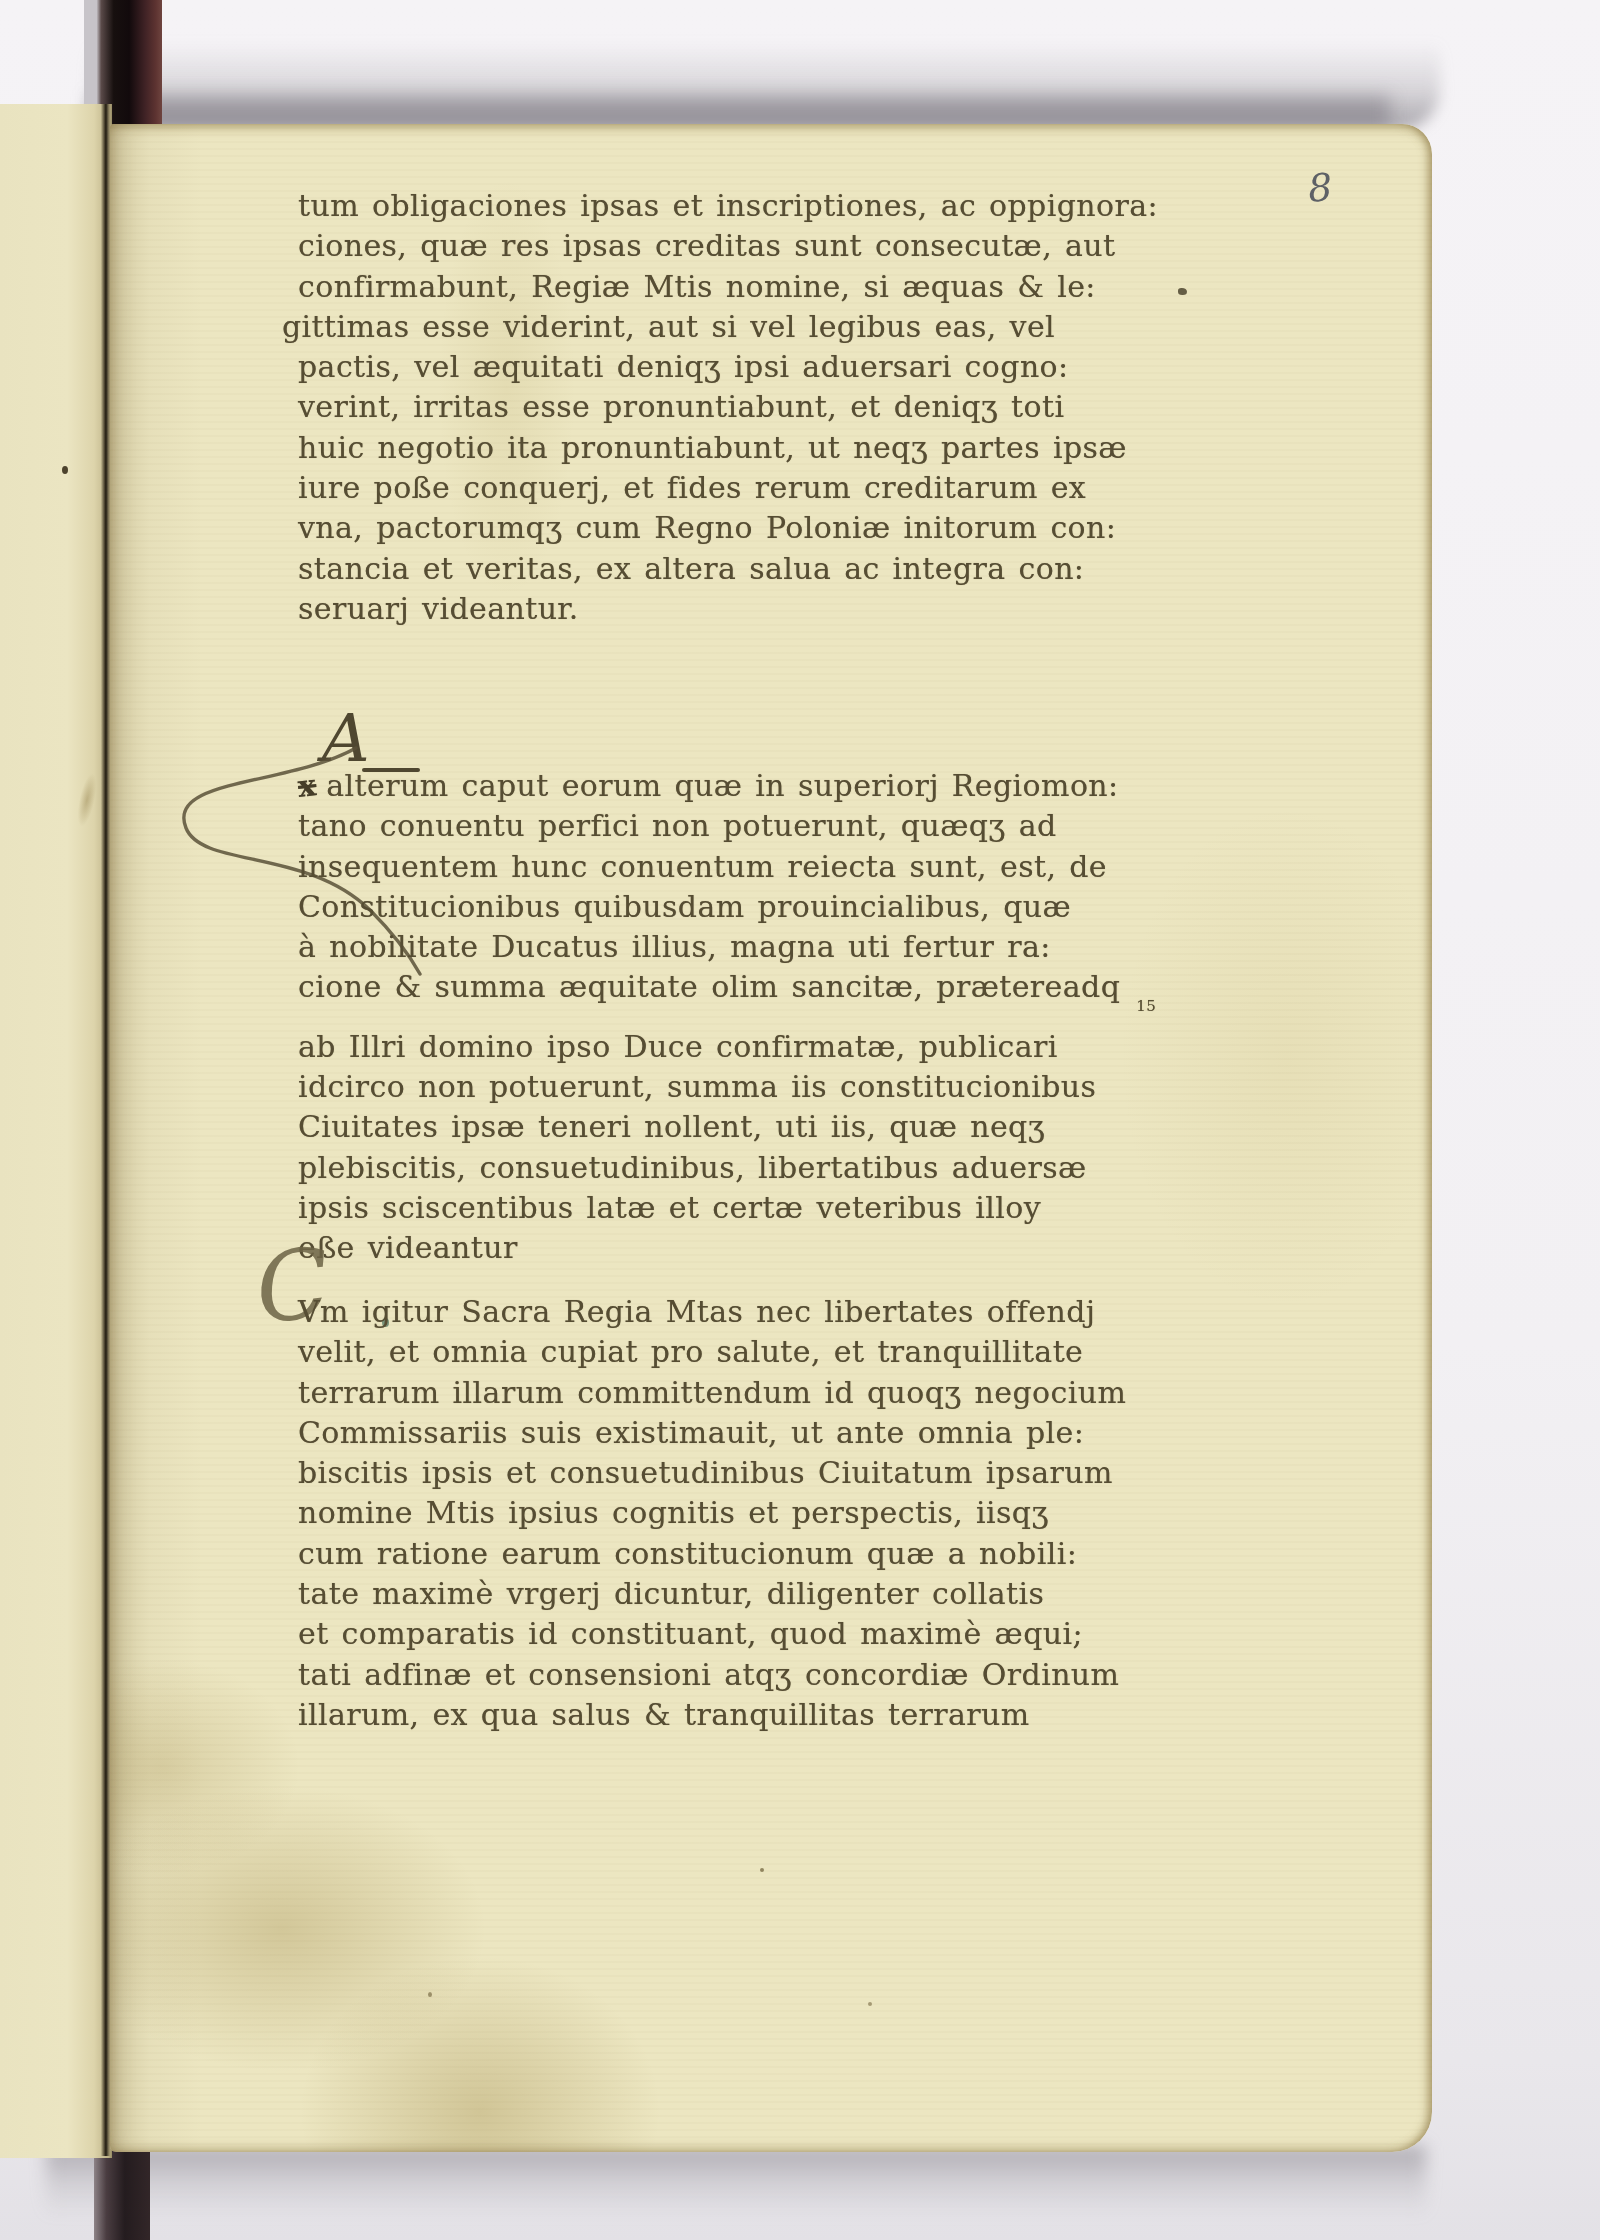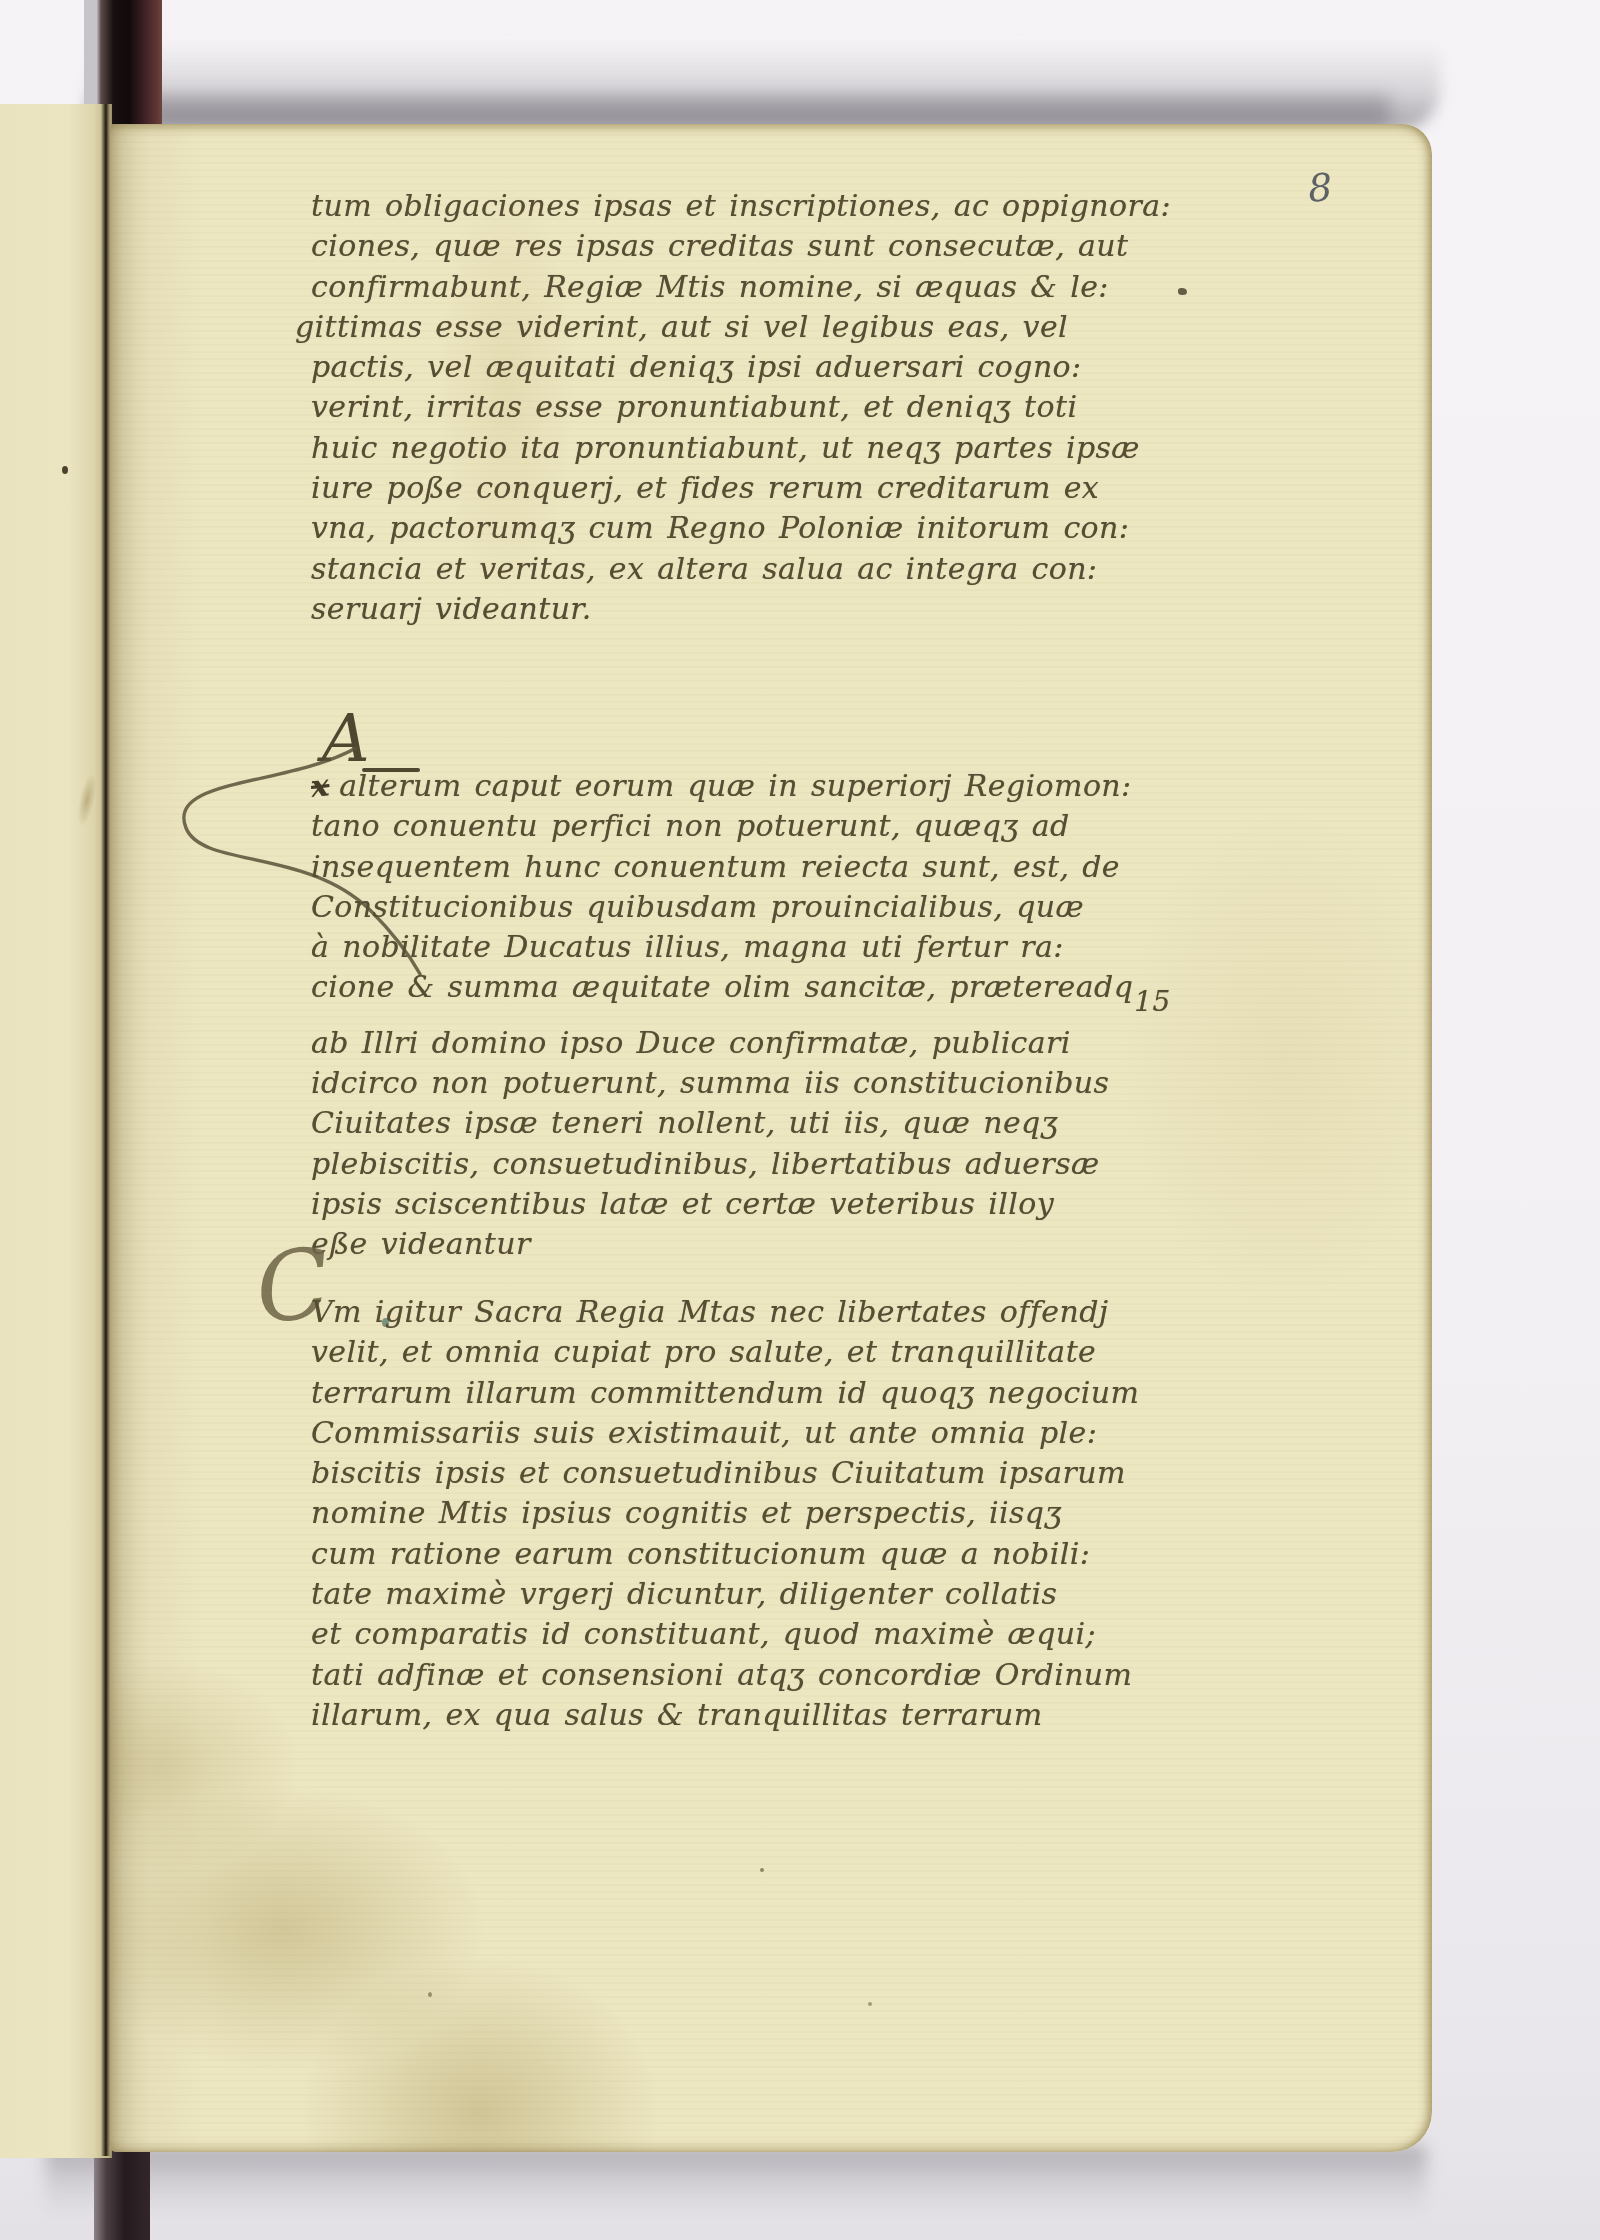--- a/index.html
+++ b/index.html
@@ -84,39 +84,39 @@
 
   
   .page-number{
     position:absolute;left:1308px;top:166px;
     font-size:38px;font-style:italic;color:#5e6166;
     transform:rotate(-4deg);
   }
 
   
   .para{
-    position:absolute;left:311px;width:930px;
-    font-size:30px;font-style:italic;color:#564d33;
+    position:absolute;left:298px;width:930px;
+    font-size:30px;color:#564d33;
     letter-spacing:0.4px;word-spacing:3px;
     line-height:40.3px;white-space:nowrap;
     text-shadow:0 0 0.7px rgba(86,77,51,0.55);
   }
   .para .line{position:relative;}
   .para1{top:186px;}
   .para1 .line:nth-child(4){margin-left:-16px;}
   .para2{top:766px;}
   .para3{top:1292px;}
 
   .strike-mark{
     display:inline-block;margin-right:10px;
     text-decoration:line-through;font-weight:bold;color:#463e29;
     transform:rotate(-6deg);
   }
   .sub-mark{
-    display:inline-block;font-size:28px;vertical-align:-14px;margin-left:1px;
+    display:inline-block;font-size:15px;vertical-align:-14px;margin-left:16px;
     color:#564d33;
   }
 
   
   .initial-a{
     position:absolute;left:322px;top:706px;
     font-size:66px;font-style:italic;color:#4f4730;line-height:1;
   }
   .initial-a-foot{
     position:absolute;left:362px;top:768px;width:58px;height:4px;

